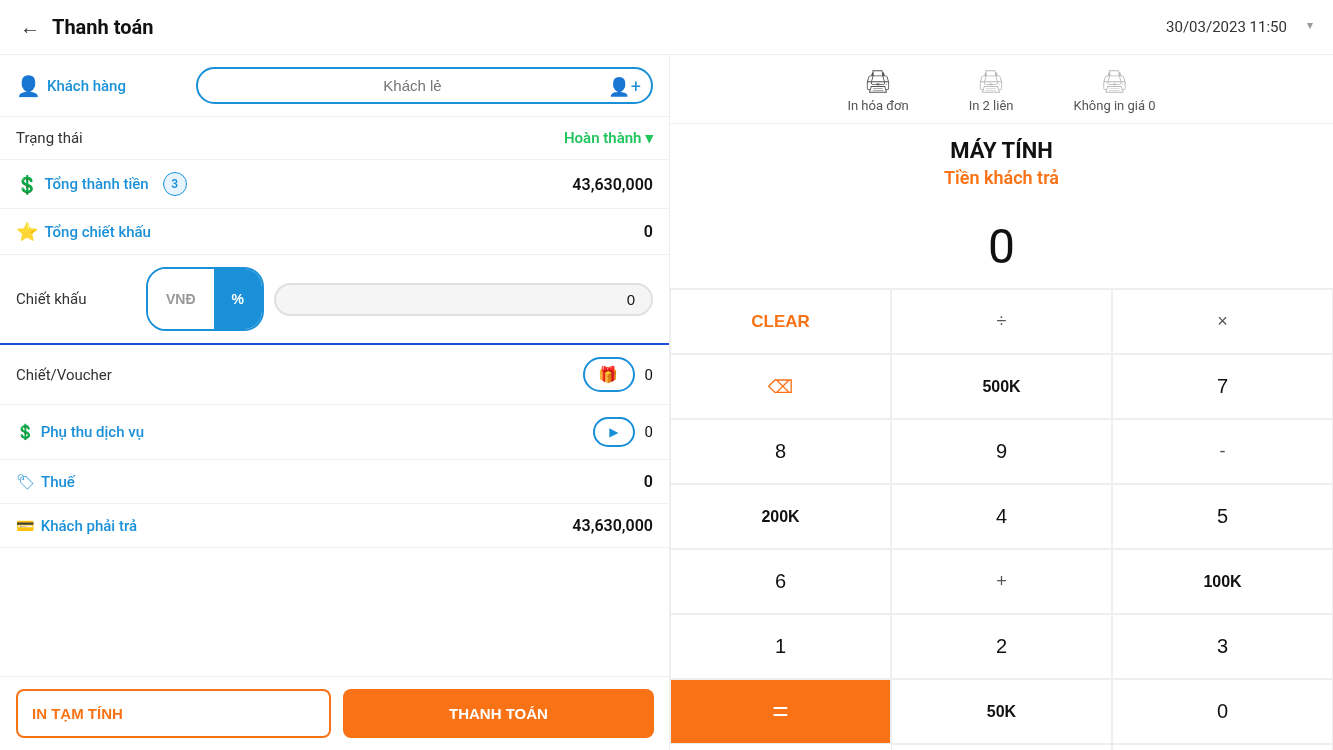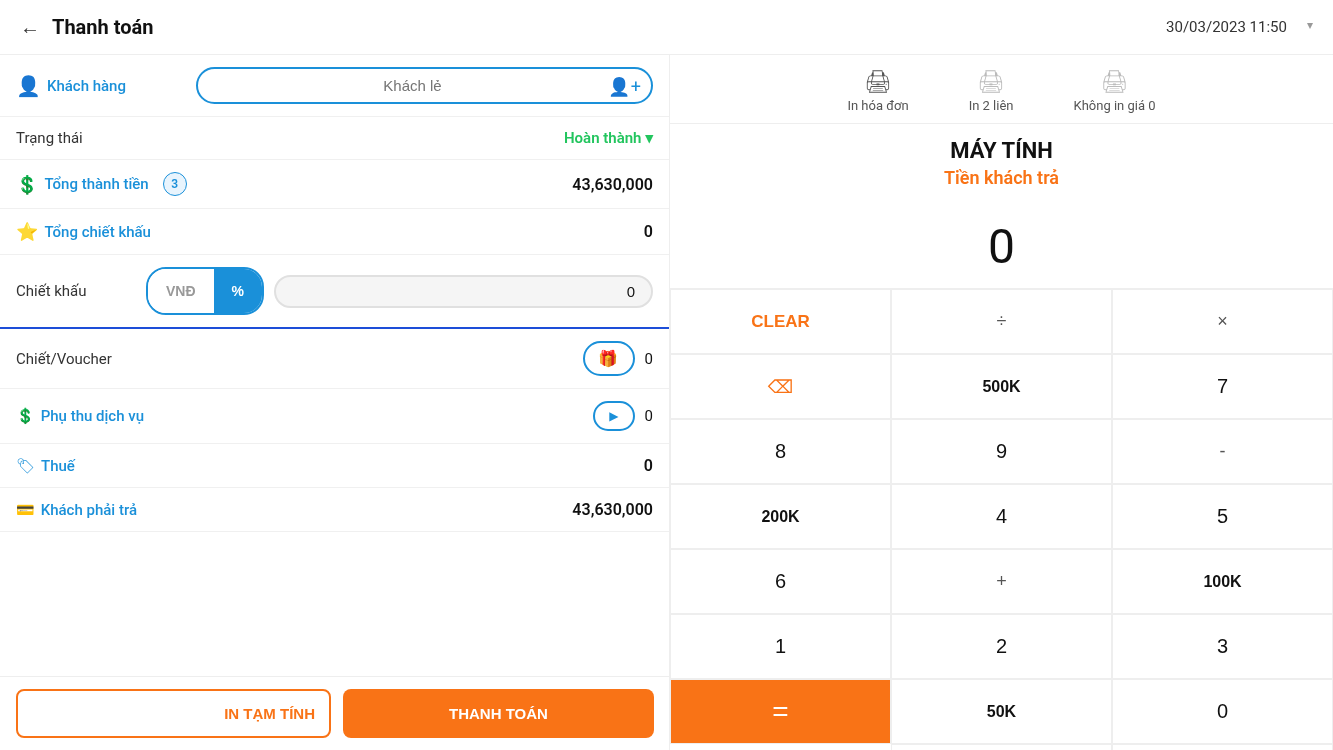--- a/index.html
+++ b/index.html
@@ -156,21 +156,21 @@
       font-size: 15px;
       min-width: 120px;
     }
     .discount-toggle {
       display: flex;
       border: 2px solid #1a90d9;
       border-radius: 20px;
       overflow: hidden;
     }
     .toggle-btn {
-      padding: 14px 18px;
+      padding: 22px 18px;
       font-size: 14px;
       font-weight: 600;
       cursor: pointer;
       border: none;
       outline: none;
     }
     .toggle-btn.active {
       background: #1a90d9;
       color: #fff;
     }
@@ -246,21 +246,21 @@
     .btn-print {
       flex: 1;
       border: 2px solid #f97316;
       border-radius: 8px;
       background: #fff;
       color: #f97316;
       font-size: 15px;
       font-weight: 700;
       padding: 14px;
       cursor: pointer;
-      text-align: right;
+      text-align: left;
     }
     .btn-pay {
       flex: 1;
       border: none;
       border-radius: 8px;
       background: #f97316;
       color: #fff;
       font-size: 15px;
       font-weight: 700;
       padding: 14px;

